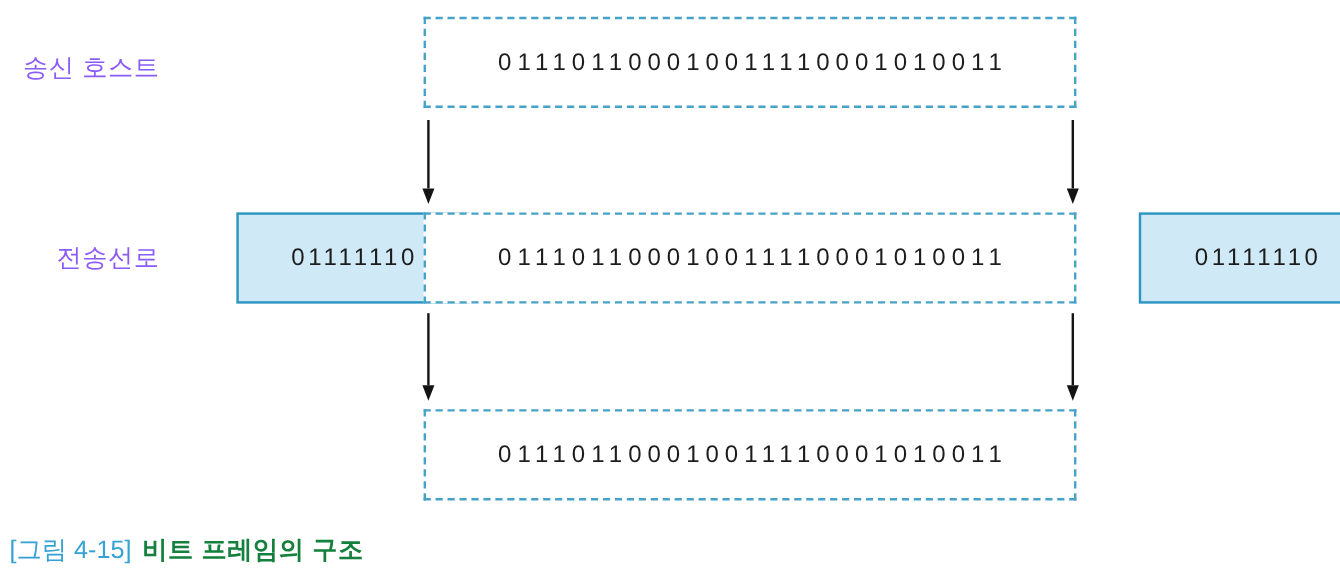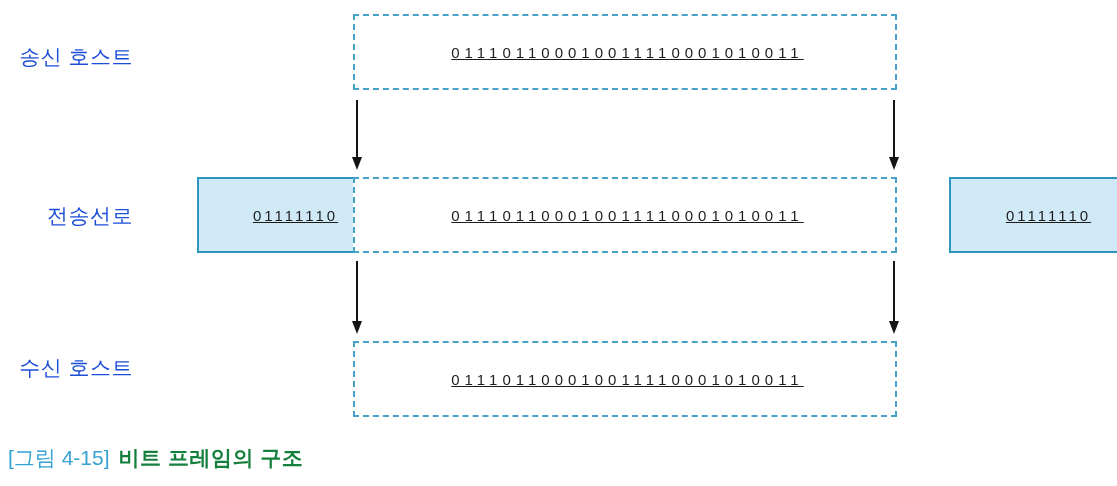--- a/index.html
+++ b/index.html
@@ -11,21 +11,21 @@
     font-family: "Liberation Sans", sans-serif;
     overflow: hidden;
   }
   .row-label {
     position: absolute;
     left: 0;
     width: 133px;
     text-align: right;
     font-size: 21px;
     line-height: 24px;
-    color: #1d4ed8;
+    color: #8b5cf6;
     letter-spacing: 0.5px;
     white-space: nowrap;
   }
   .label-tx  { top: 45px; }
   .label-line{ top: 204px; }
   .label-rx  { top: 356px; }
 
   .dashed-box {
     position: absolute;
     left: 353px;
@@ -36,26 +36,25 @@
     background: #ffffff;
     display: flex;
     align-items: center;
     justify-content: center;
   }
   .box-tx   { top: 14px; }
   .box-line { top: 177px; }
   .box-rx   { top: 341px; }
 
   .bits {
-    font-size: 15px;
+    font-size: 20px;
     letter-spacing: 5px;
     color: #1c1c1c;
     text-indent: 5px;
     white-space: nowrap;
-    text-decoration: underline;
   }
 
   .flag-box {
     position: absolute;
     top: 177px;
     height: 76px;
     box-sizing: border-box;
     background: var(--flag-fill, #cfe9f6);
     border: 2px solid var(--flag-border, #2d96c0);
     display: flex;
@@ -126,21 +125,20 @@
   <div class="dashed-box box-line">
     <span class="bits">011101100010011110001010011</span>
   </div>
   <div class="flag-box flag-right">
     <span class="bits">01111110</span>
   </div>
 
   <div class="arrow arrow-2a"></div>
   <div class="arrow arrow-2b"></div>
 
-  <div class="row-label label-rx">수신 호스트</div>
   <div class="dashed-box box-rx">
     <span class="bits">011101100010011110001010011</span>
   </div>
 
   <div class="caption">
     <span class="caption-prefix">[그림 4-15]</span><span class="caption-title">비트 프레임의 구조</span>
   </div>
 
 </div>
 

